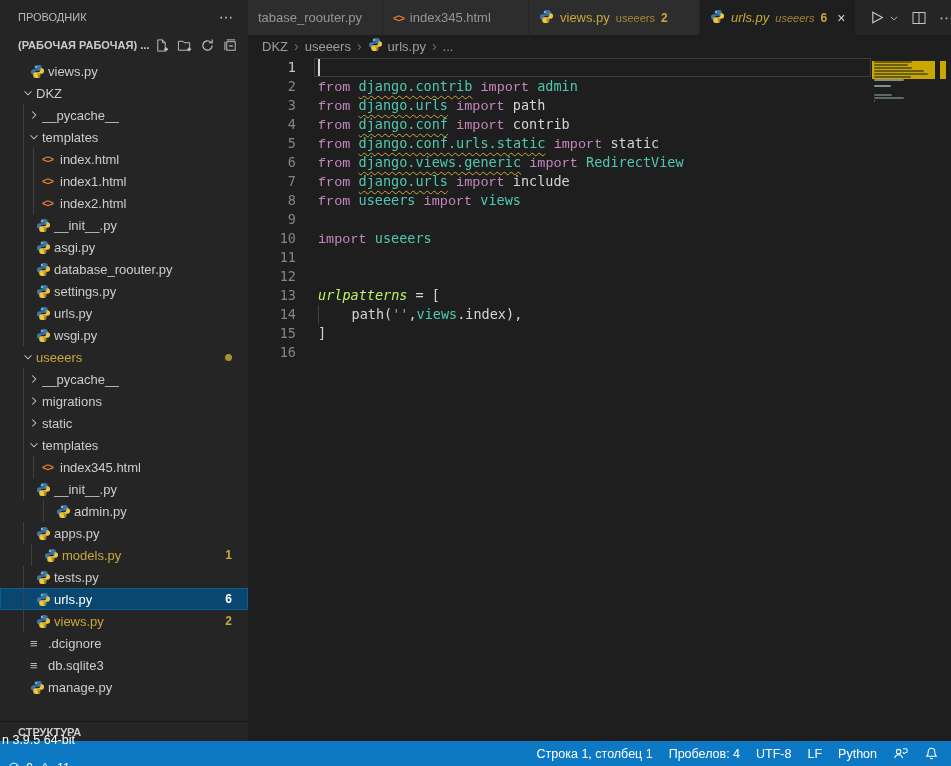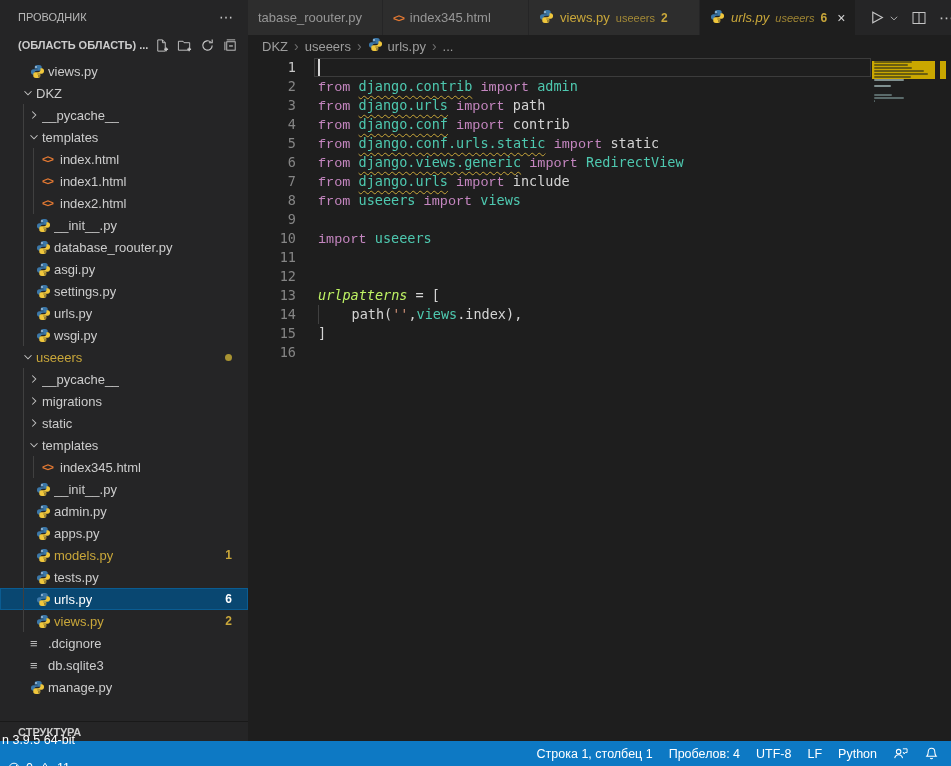--- a/index.html
+++ b/index.html
@@ -82,21 +82,21 @@
 </head>
 <body>
 
 <div class="sidebar">
   <div class="pane-title">
     <span>ПРОВОДНИК</span>
     <span class="dots">⋯</span>
   </div>
   <div class="section-row">
     <span class="twist"></span>
-    <span class="lbl">(ОБЛАСТЬ ОБЛАСТЬ) ...</span>
+    <span class="lbl">(РАБОЧАЯ РАБОЧАЯ) ...</span>
     <span class="section-toolbar" id="ws-toolbar">
         <span class="icon">
           <svg width="15" height="15" viewBox="0 0 16 16" fill="none" xmlns="http://www.w3.org/2000/svg">
             <path d="M9 2H4v12h8V5z" stroke="#c5c5c5"></path>
             <path d="M9 2v3h3" stroke="#c5c5c5"></path>
             <path d="M13 10v4M11 12h4" stroke="#c5c5c5" stroke-width="1.4"></path>
           </svg>
         </span>
         <span class="icon">
           <svg width="15" height="15" viewBox="0 0 16 16" fill="none" xmlns="http://www.w3.org/2000/svg">
@@ -196,33 +196,33 @@
       <div class="trow" style="padding-left: 36px;">
         <span class="guide" style="left: 23px;"></span>
         <span class="ficon">
           <svg width="15" height="15" viewBox="0 0 16 16" fill="none" xmlns="http://www.w3.org/2000/svg">
             <path fill="#3b77a8" d="M7.9 1C6.2 1 5 1.8 5 3.1V5h3.2v.6H3.5C2.1 5.6 1 6.8 1 8.5S2.1 11.4 3.5 11.4h1.3V9.6c0-1.3 1.1-2.3 2.5-2.3h3.2c1.1 0 2-1 2-2.1V3.1C12.5 1.8 11.2 1 9.8 1z"></path>
        <path fill="#f0c73c" d="M8.1 15c1.7 0 2.9-.8 2.9-2.1V11H7.8v-.6h4.7c1.4 0 2.5-1.2 2.5-2.9S13.9 4.6 12.5 4.6h-1.3v1.8c0 1.3-1.1 2.3-2.5 2.3H5.5c-1.1 0-2 1-2 2.1v2.1C3.5 14.2 4.8 15 6.2 15z"></path>
        <circle cx="6.4" cy="3.3" r="0.8" fill="#fff"></circle>
             <circle cx="9.6" cy="12.7" r="0.8" fill="#1e1e1e"></circle>
           </svg>
         </span>
+        <span class="tlabel">asgi.py</span>
+      </div>
+      <div class="trow" style="padding-left: 36px;">
+        <span class="guide" style="left: 23px;"></span>
+        <span class="ficon">
+          <svg width="15" height="15" viewBox="0 0 16 16" fill="none" xmlns="http://www.w3.org/2000/svg">
+            <path fill="#3b77a8" d="M7.9 1C6.2 1 5 1.8 5 3.1V5h3.2v.6H3.5C2.1 5.6 1 6.8 1 8.5S2.1 11.4 3.5 11.4h1.3V9.6c0-1.3 1.1-2.3 2.5-2.3h3.2c1.1 0 2-1 2-2.1V3.1C12.5 1.8 11.2 1 9.8 1z"></path>
+       <path fill="#f0c73c" d="M8.1 15c1.7 0 2.9-.8 2.9-2.1V11H7.8v-.6h4.7c1.4 0 2.5-1.2 2.5-2.9S13.9 4.6 12.5 4.6h-1.3v1.8c0 1.3-1.1 2.3-2.5 2.3H5.5c-1.1 0-2 1-2 2.1v2.1C3.5 14.2 4.8 15 6.2 15z"></path>
+       <circle cx="6.4" cy="3.3" r="0.8" fill="#fff"></circle>
+            <circle cx="9.6" cy="12.7" r="0.8" fill="#1e1e1e"></circle>
+          </svg>
+        </span>
         <span class="tlabel">database_roouter.py</span>
-      </div>
-      <div class="trow" style="padding-left: 36px;">
-        <span class="guide" style="left: 23px;"></span>
-        <span class="ficon">
-          <svg width="15" height="15" viewBox="0 0 16 16" fill="none" xmlns="http://www.w3.org/2000/svg">
-            <path fill="#3b77a8" d="M7.9 1C6.2 1 5 1.8 5 3.1V5h3.2v.6H3.5C2.1 5.6 1 6.8 1 8.5S2.1 11.4 3.5 11.4h1.3V9.6c0-1.3 1.1-2.3 2.5-2.3h3.2c1.1 0 2-1 2-2.1V3.1C12.5 1.8 11.2 1 9.8 1z"></path>
-       <path fill="#f0c73c" d="M8.1 15c1.7 0 2.9-.8 2.9-2.1V11H7.8v-.6h4.7c1.4 0 2.5-1.2 2.5-2.9S13.9 4.6 12.5 4.6h-1.3v1.8c0 1.3-1.1 2.3-2.5 2.3H5.5c-1.1 0-2 1-2 2.1v2.1C3.5 14.2 4.8 15 6.2 15z"></path>
-       <circle cx="6.4" cy="3.3" r="0.8" fill="#fff"></circle>
-            <circle cx="9.6" cy="12.7" r="0.8" fill="#1e1e1e"></circle>
-          </svg>
-        </span>
-        <span class="tlabel">asgi.py</span>
       </div>
       <div class="trow" style="padding-left: 36px;">
         <span class="guide" style="left: 23px;"></span>
         <span class="ficon">
           <svg width="15" height="15" viewBox="0 0 16 16" fill="none" xmlns="http://www.w3.org/2000/svg">
             <path fill="#3b77a8" d="M7.9 1C6.2 1 5 1.8 5 3.1V5h3.2v.6H3.5C2.1 5.6 1 6.8 1 8.5S2.1 11.4 3.5 11.4h1.3V9.6c0-1.3 1.1-2.3 2.5-2.3h3.2c1.1 0 2-1 2-2.1V3.1C12.5 1.8 11.2 1 9.8 1z"></path>
        <path fill="#f0c73c" d="M8.1 15c1.7 0 2.9-.8 2.9-2.1V11H7.8v-.6h4.7c1.4 0 2.5-1.2 2.5-2.9S13.9 4.6 12.5 4.6h-1.3v1.8c0 1.3-1.1 2.3-2.5 2.3H5.5c-1.1 0-2 1-2 2.1v2.1C3.5 14.2 4.8 15 6.2 15z"></path>
        <circle cx="6.4" cy="3.3" r="0.8" fill="#fff"></circle>
             <circle cx="9.6" cy="12.7" r="0.8" fill="#1e1e1e"></circle>
           </svg>
@@ -311,21 +311,21 @@
         <span class="ficon">
           <svg width="15" height="15" viewBox="0 0 16 16" fill="none" xmlns="http://www.w3.org/2000/svg">
             <path fill="#3b77a8" d="M7.9 1C6.2 1 5 1.8 5 3.1V5h3.2v.6H3.5C2.1 5.6 1 6.8 1 8.5S2.1 11.4 3.5 11.4h1.3V9.6c0-1.3 1.1-2.3 2.5-2.3h3.2c1.1 0 2-1 2-2.1V3.1C12.5 1.8 11.2 1 9.8 1z"></path>
        <path fill="#f0c73c" d="M8.1 15c1.7 0 2.9-.8 2.9-2.1V11H7.8v-.6h4.7c1.4 0 2.5-1.2 2.5-2.9S13.9 4.6 12.5 4.6h-1.3v1.8c0 1.3-1.1 2.3-2.5 2.3H5.5c-1.1 0-2 1-2 2.1v2.1C3.5 14.2 4.8 15 6.2 15z"></path>
        <circle cx="6.4" cy="3.3" r="0.8" fill="#fff"></circle>
             <circle cx="9.6" cy="12.7" r="0.8" fill="#1e1e1e"></circle>
           </svg>
         </span>
         <span class="tlabel">__init__.py</span>
       </div>
-      <div class="trow" style="padding-left: 36px;">
+      <div class="trow" style="padding-left: 36px; margin-left: 20px;">
         <span class="guide" style="left: 23px;"></span>
         <span class="ficon">
           <svg width="15" height="15" viewBox="0 0 16 16" fill="none" xmlns="http://www.w3.org/2000/svg">
             <path fill="#3b77a8" d="M7.9 1C6.2 1 5 1.8 5 3.1V5h3.2v.6H3.5C2.1 5.6 1 6.8 1 8.5S2.1 11.4 3.5 11.4h1.3V9.6c0-1.3 1.1-2.3 2.5-2.3h3.2c1.1 0 2-1 2-2.1V3.1C12.5 1.8 11.2 1 9.8 1z"></path>
        <path fill="#f0c73c" d="M8.1 15c1.7 0 2.9-.8 2.9-2.1V11H7.8v-.6h4.7c1.4 0 2.5-1.2 2.5-2.9S13.9 4.6 12.5 4.6h-1.3v1.8c0 1.3-1.1 2.3-2.5 2.3H5.5c-1.1 0-2 1-2 2.1v2.1C3.5 14.2 4.8 15 6.2 15z"></path>
        <circle cx="6.4" cy="3.3" r="0.8" fill="#fff"></circle>
             <circle cx="9.6" cy="12.7" r="0.8" fill="#1e1e1e"></circle>
           </svg>
         </span>
         <span class="tlabel">admin.py</span>
@@ -335,21 +335,21 @@
         <span class="ficon">
           <svg width="15" height="15" viewBox="0 0 16 16" fill="none" xmlns="http://www.w3.org/2000/svg">
             <path fill="#3b77a8" d="M7.9 1C6.2 1 5 1.8 5 3.1V5h3.2v.6H3.5C2.1 5.6 1 6.8 1 8.5S2.1 11.4 3.5 11.4h1.3V9.6c0-1.3 1.1-2.3 2.5-2.3h3.2c1.1 0 2-1 2-2.1V3.1C12.5 1.8 11.2 1 9.8 1z"></path>
        <path fill="#f0c73c" d="M8.1 15c1.7 0 2.9-.8 2.9-2.1V11H7.8v-.6h4.7c1.4 0 2.5-1.2 2.5-2.9S13.9 4.6 12.5 4.6h-1.3v1.8c0 1.3-1.1 2.3-2.5 2.3H5.5c-1.1 0-2 1-2 2.1v2.1C3.5 14.2 4.8 15 6.2 15z"></path>
        <circle cx="6.4" cy="3.3" r="0.8" fill="#fff"></circle>
             <circle cx="9.6" cy="12.7" r="0.8" fill="#1e1e1e"></circle>
           </svg>
         </span>
         <span class="tlabel">apps.py</span>
       </div>
-      <div class="trow warn" style="padding-left: 36px;">
+      <div class="trow warn" style="padding-left: 36px; margin-left: 8px;">
         <span class="guide" style="left: 23px;"></span>
         <span class="ficon">
           <svg width="15" height="15" viewBox="0 0 16 16" fill="none" xmlns="http://www.w3.org/2000/svg">
             <path fill="#3b77a8" d="M7.9 1C6.2 1 5 1.8 5 3.1V5h3.2v.6H3.5C2.1 5.6 1 6.8 1 8.5S2.1 11.4 3.5 11.4h1.3V9.6c0-1.3 1.1-2.3 2.5-2.3h3.2c1.1 0 2-1 2-2.1V3.1C12.5 1.8 11.2 1 9.8 1z"></path>
        <path fill="#f0c73c" d="M8.1 15c1.7 0 2.9-.8 2.9-2.1V11H7.8v-.6h4.7c1.4 0 2.5-1.2 2.5-2.9S13.9 4.6 12.5 4.6h-1.3v1.8c0 1.3-1.1 2.3-2.5 2.3H5.5c-1.1 0-2 1-2 2.1v2.1C3.5 14.2 4.8 15 6.2 15z"></path>
        <circle cx="6.4" cy="3.3" r="0.8" fill="#fff"></circle>
             <circle cx="9.6" cy="12.7" r="0.8" fill="#1e1e1e"></circle>
           </svg>
         </span>
         <span class="tlabel">models.py</span>

